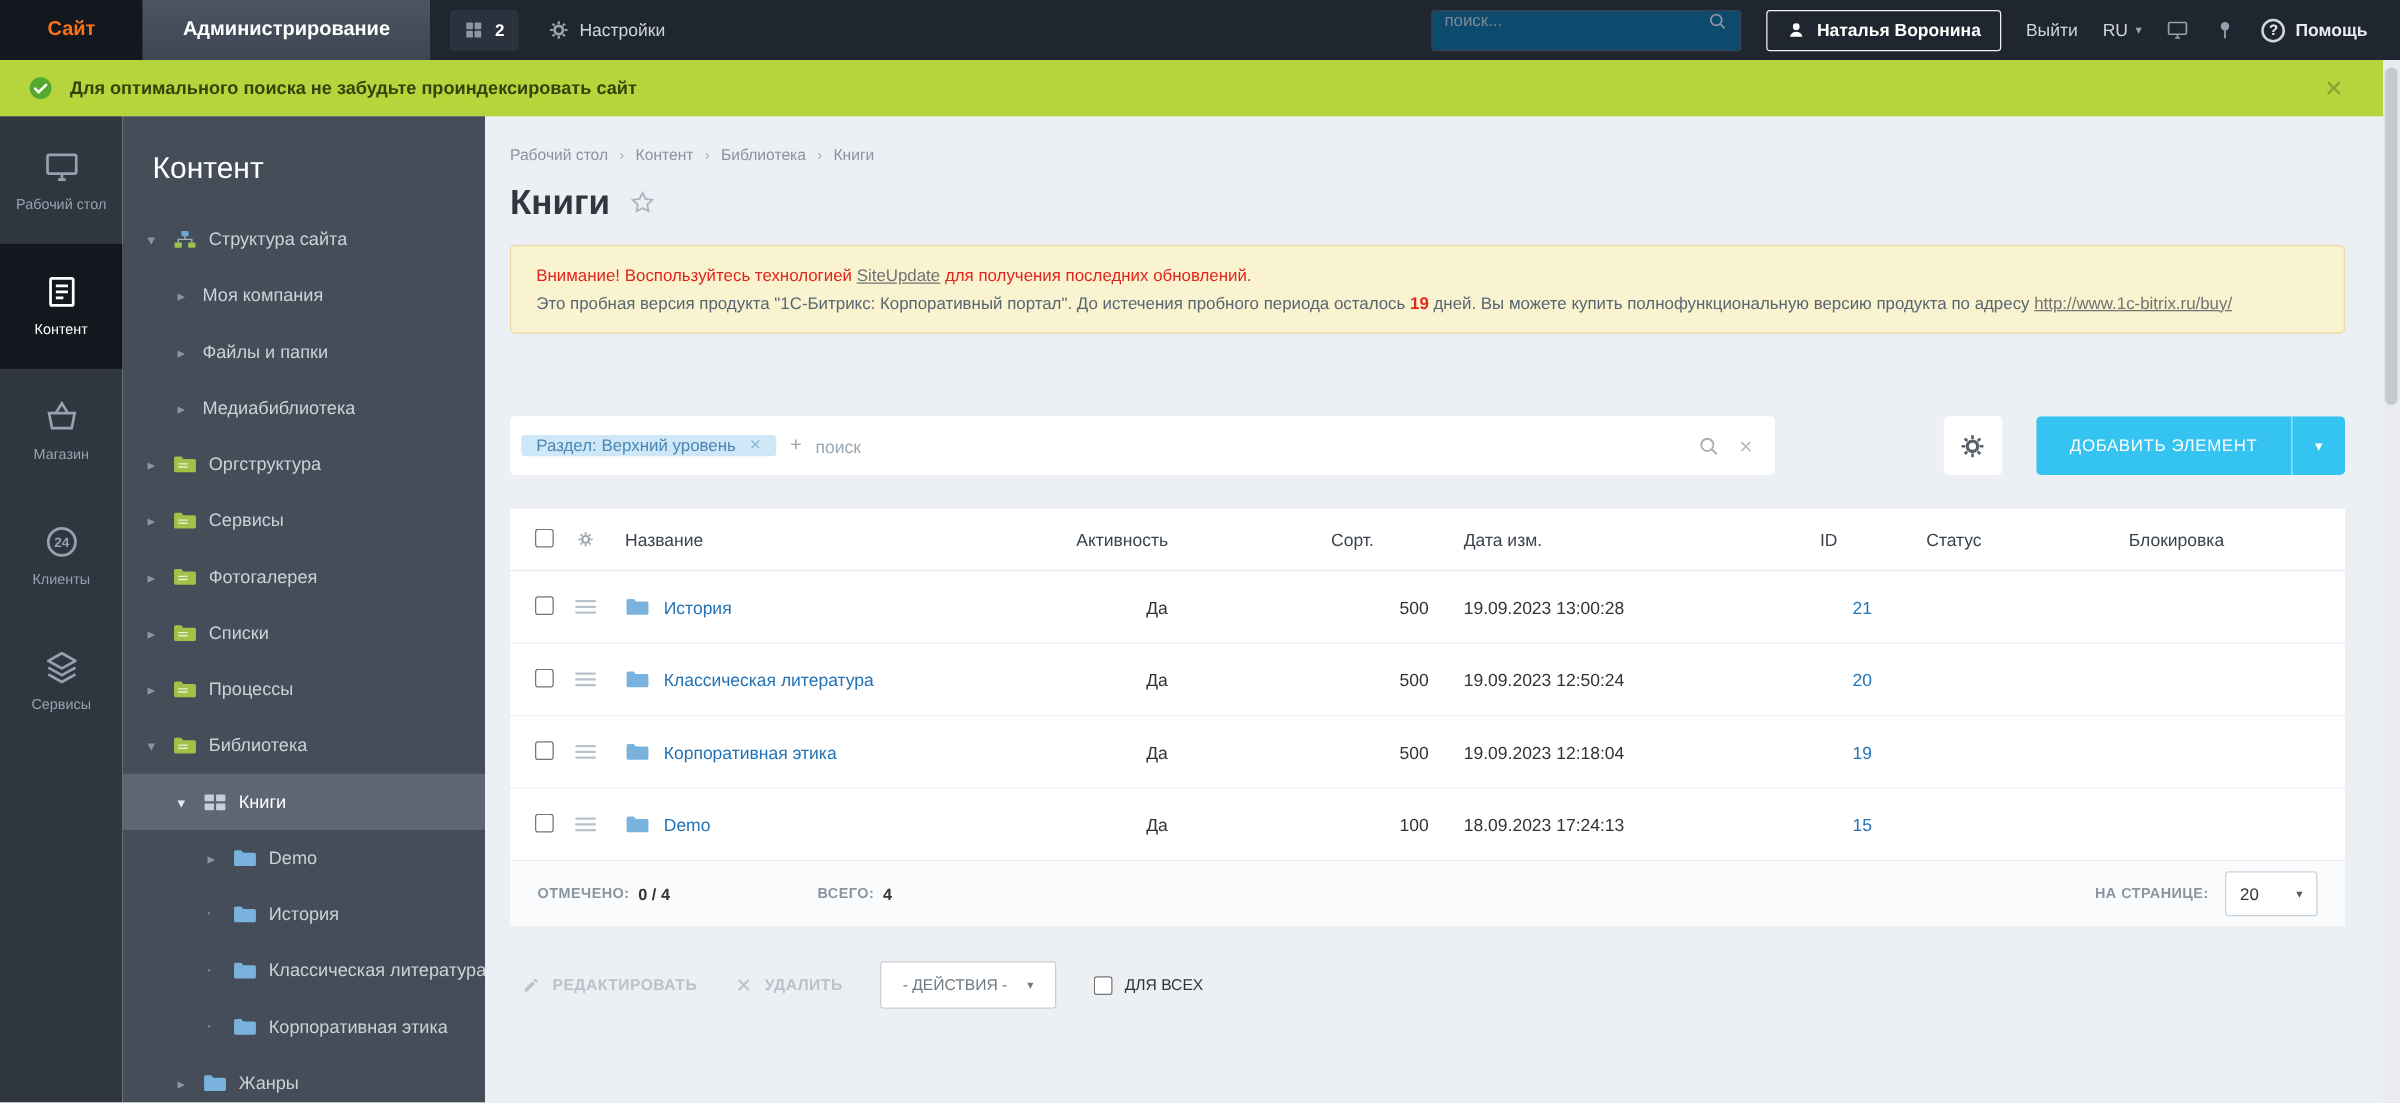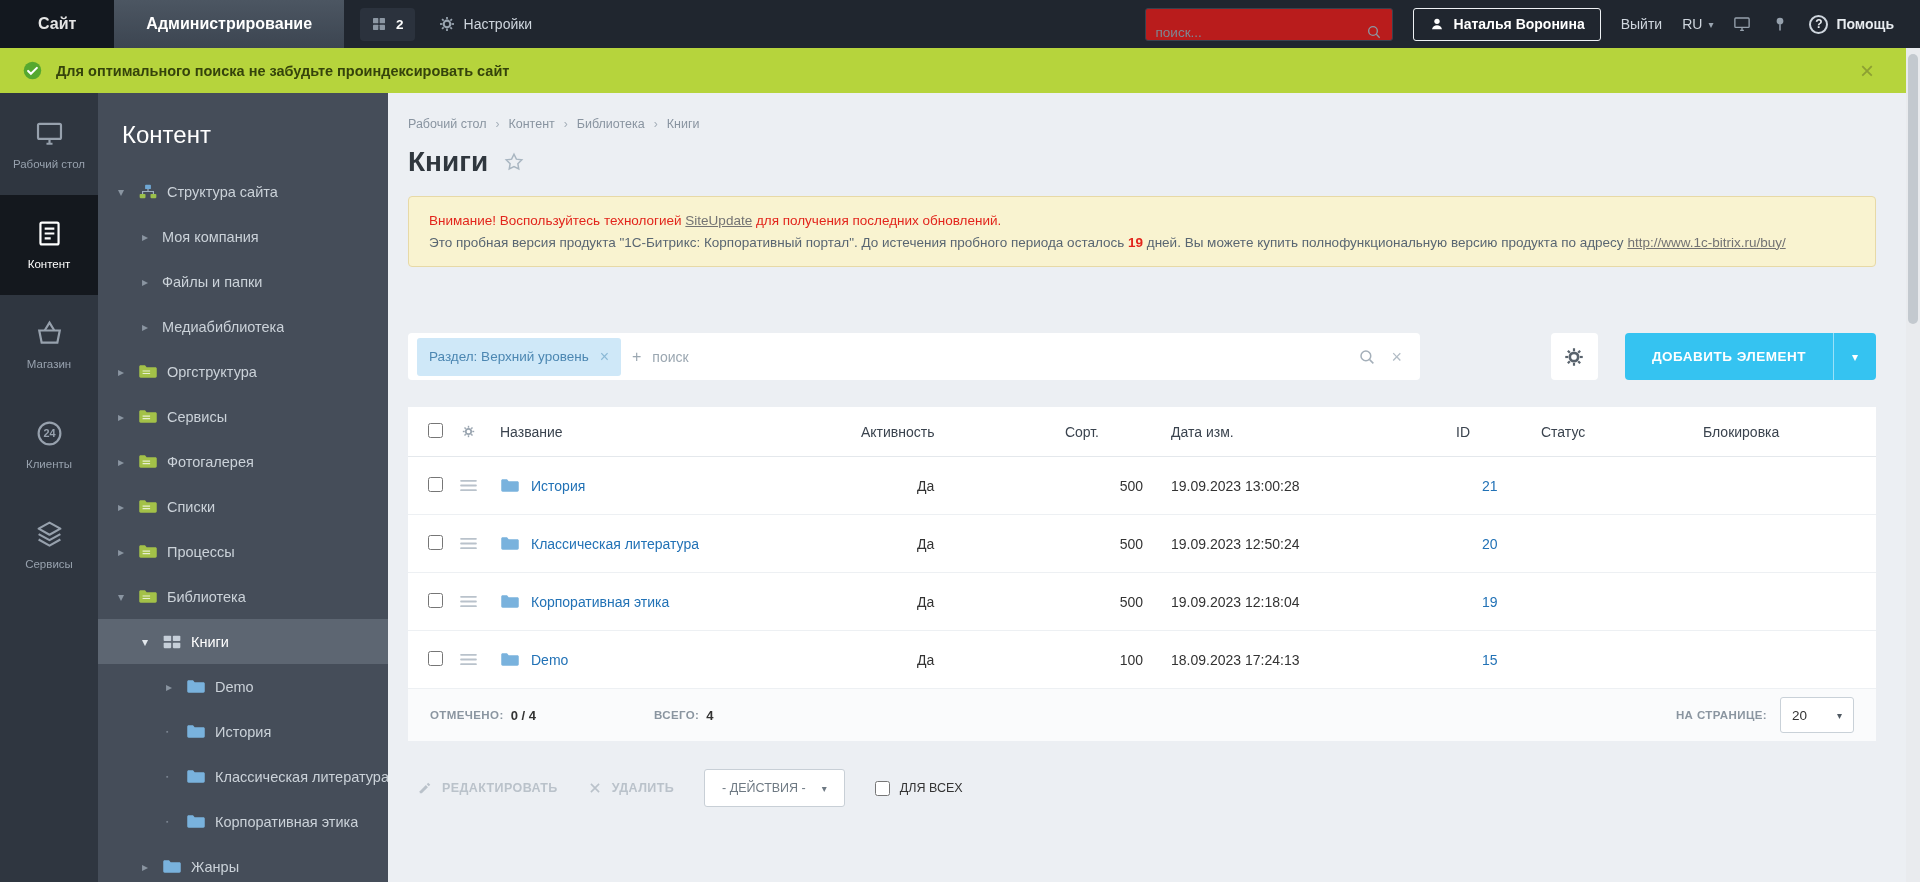--- a/index.html
+++ b/index.html
@@ -5,32 +5,32 @@
   * { margin:0; padding:0; box-sizing:border-box; }
   html,body { width:1920px; height:882px; overflow:hidden; }
   body { font-family:"Liberation Sans","DejaVu Sans",sans-serif; background:#eceff3; color:#333; }
   svg { display:block; }
   a { text-decoration:none; }
   [data-interactable="true"] { cursor:pointer; }
   input[type="text"] { cursor:text; }
 
   
   .topbar { display:flex; align-items:center; height:48px; background:#20262f; }
-  .tab-site { align-self:stretch; display:flex; align-items:center; padding:0 38px; background:#13181f; color:#e5e5e5; font-size:16px; font-weight:700; }
+  .tab-site { align-self:stretch; display:flex; align-items:center; padding:0 38px; background:#13181f; color:#f97316; font-size:16px; font-weight:700; }
   .tab-admin { align-self:stretch; display:flex; align-items:center; padding:0 32px; background:linear-gradient(#4c5662,#3c4551); color:#fff; font-size:16px; font-weight:700; }
   .counter-box { display:flex; align-items:center; gap:9px; background:#2b323d; border-radius:4px; height:33px; margin-left:16px; padding:0 11px; }
   .counter-icon { color:#8c97a3; display:flex; }
   .counter-num { color:#fff; font-size:13.5px; font-weight:700; }
   .settings-btn { display:flex; align-items:center; gap:9px; margin-left:24px; color:#cfd6de; font-size:14px; }
   .icon16 { display:flex; } .icon16 svg { width:16px; height:16px; }
   .icon18 { display:flex; } .icon18 svg { width:18px; height:18px; }
   .icon20 { display:flex; } .icon20 svg { width:20px; height:20px; }
   .settings-btn .icon16 { color:#9aa5b1; }
   .topbar-right { margin-left:auto; display:flex; align-items:center; gap:20px; padding-right:26px; }
-  .search-box { display:flex; align-items:flex-end; width:248px; height:33px; background:#b91c1c; border:1px solid #39424e; border-radius:3px; padding:0 10px; gap:24px; }
+  .search-box { display:flex; align-items:flex-start; width:248px; height:33px; background:#0c4a6e; border:1px solid #39424e; border-radius:3px; padding:0 10px; gap:24px; }
   .search-box input { flex:1; min-width:0; background:transparent; border:0; outline:0; color:#d5dbe2; font-size:13.5px; font-family:inherit; }
   .search-box input::placeholder { color:#7e8894; }
   .search-box .icon16 { color:#8c97a3; }
   .user-btn { display:flex; align-items:center; gap:9px; height:33px; padding:0 15px; border:1px solid #eef1f4; border-radius:3px; color:#fff; font-size:14px; font-weight:700; }
   .user-btn .icon16 { color:#fff; }
   .txt-btn { color:#cfd6de; font-size:14px; }
   .lang-btn { color:#cfd6de; font-size:14px; display:flex; gap:6px; align-items:center; }
   .caret { font-size:10px; color:#9aa5b1; }
   .icon-btn { color:#96a1ad; display:flex; }
   .help-btn { display:flex; align-items:center; gap:8px; color:#e8ecf0; font-size:14px; font-weight:700; }
@@ -77,30 +77,30 @@
   .star { color:#a9b6c1; display:flex; } .star svg { width:22px; height:22px; }
 
   .warning-box { margin-top:18px; background:#f9f3d0; border:1px solid #e7d9a6; border-radius:4px; padding:13px 20px; font-size:13.5px; line-height:1.6; color:#596672; }
   .warn-red { color:#e2251c; }
   .warn-bold-red { color:#e2251c; font-weight:700; }
   .warning-box a { color:#737373; text-decoration:underline; }
 
   
   .toolbar-row { display:flex; align-items:center; margin-top:66px; height:47px; }
   .filter-bar { flex:0 1 1012px; height:47px; background:#fff; border-radius:4px; display:flex; align-items:center; gap:11px; padding:0 8px 0 9px; }
-  .chip { height:38px; background:#cfe8f8; border-radius:3px; display:flex; align-items:center; gap:11px; padding:0 12px; color:#4c87b2; font-size:13.5px; }
+  .chip { height:17px; background:#cfe8f8; border-radius:3px; display:flex; align-items:center; gap:11px; padding:0 12px; color:#4c87b2; font-size:13.5px; }
   .chip-x { color:#8bb9d6; font-size:16px; line-height:1; }
   .plus { color:#9ba7b1; font-size:16px; }
   .filter-input { flex:1; min-width:0; border:0; outline:0; font-size:14px; color:#333; background:transparent; font-family:inherit; }
   .filter-input::placeholder { color:#9ba7b1; }
   .f-icon { color:#a4afb9; display:flex; }
   .f-x { color:#b3bdc6; font-size:18px; padding:0 10px 0 4px; line-height:1; }
   .gear-btn { margin-left:auto; width:47px; height:47px; background:#fff; border-radius:4px; display:flex; align-items:center; justify-content:center; color:#59636d; }
   .add-btn { display:flex; margin-left:27px; height:47px; border-radius:4px; overflow:hidden; }
-  .add-main { display:flex; align-items:center; background:#35c3f1; color:#fff; font-size:13.5px; font-weight:700; letter-spacing:.5px; padding:0 27px; }
+  .add-main { display:flex; align-items:center; background:#35c3f1; color:#fff; font-size:13.5px; font-weight:400; letter-spacing:.5px; padding:0 27px; }
   .add-caret { width:43px; background:#35c3f1; border-left:1px solid rgba(255,255,255,.5); display:flex; align-items:center; justify-content:center; }
   .add-caret .caret { color:#fff; font-size:12px; }
 
   
   .table-card { margin-top:27px; background:#fff; }
   .t-row { display:grid; grid-template-columns:52px 40px 1fr 150px 160px 285px 85px 150px 185px; align-items:center; }
   .t-head { height:50px; border-bottom:1px solid #e4e8ec; color:#3a434e; font-size:14px; }
   .t-body { height:58px; border-bottom:1px solid #edf0f3; font-size:14px; color:#333; }
   .c-check { padding-left:20px; }
   .c-check input, .for-all input { width:15px; height:15px; cursor:pointer; }

